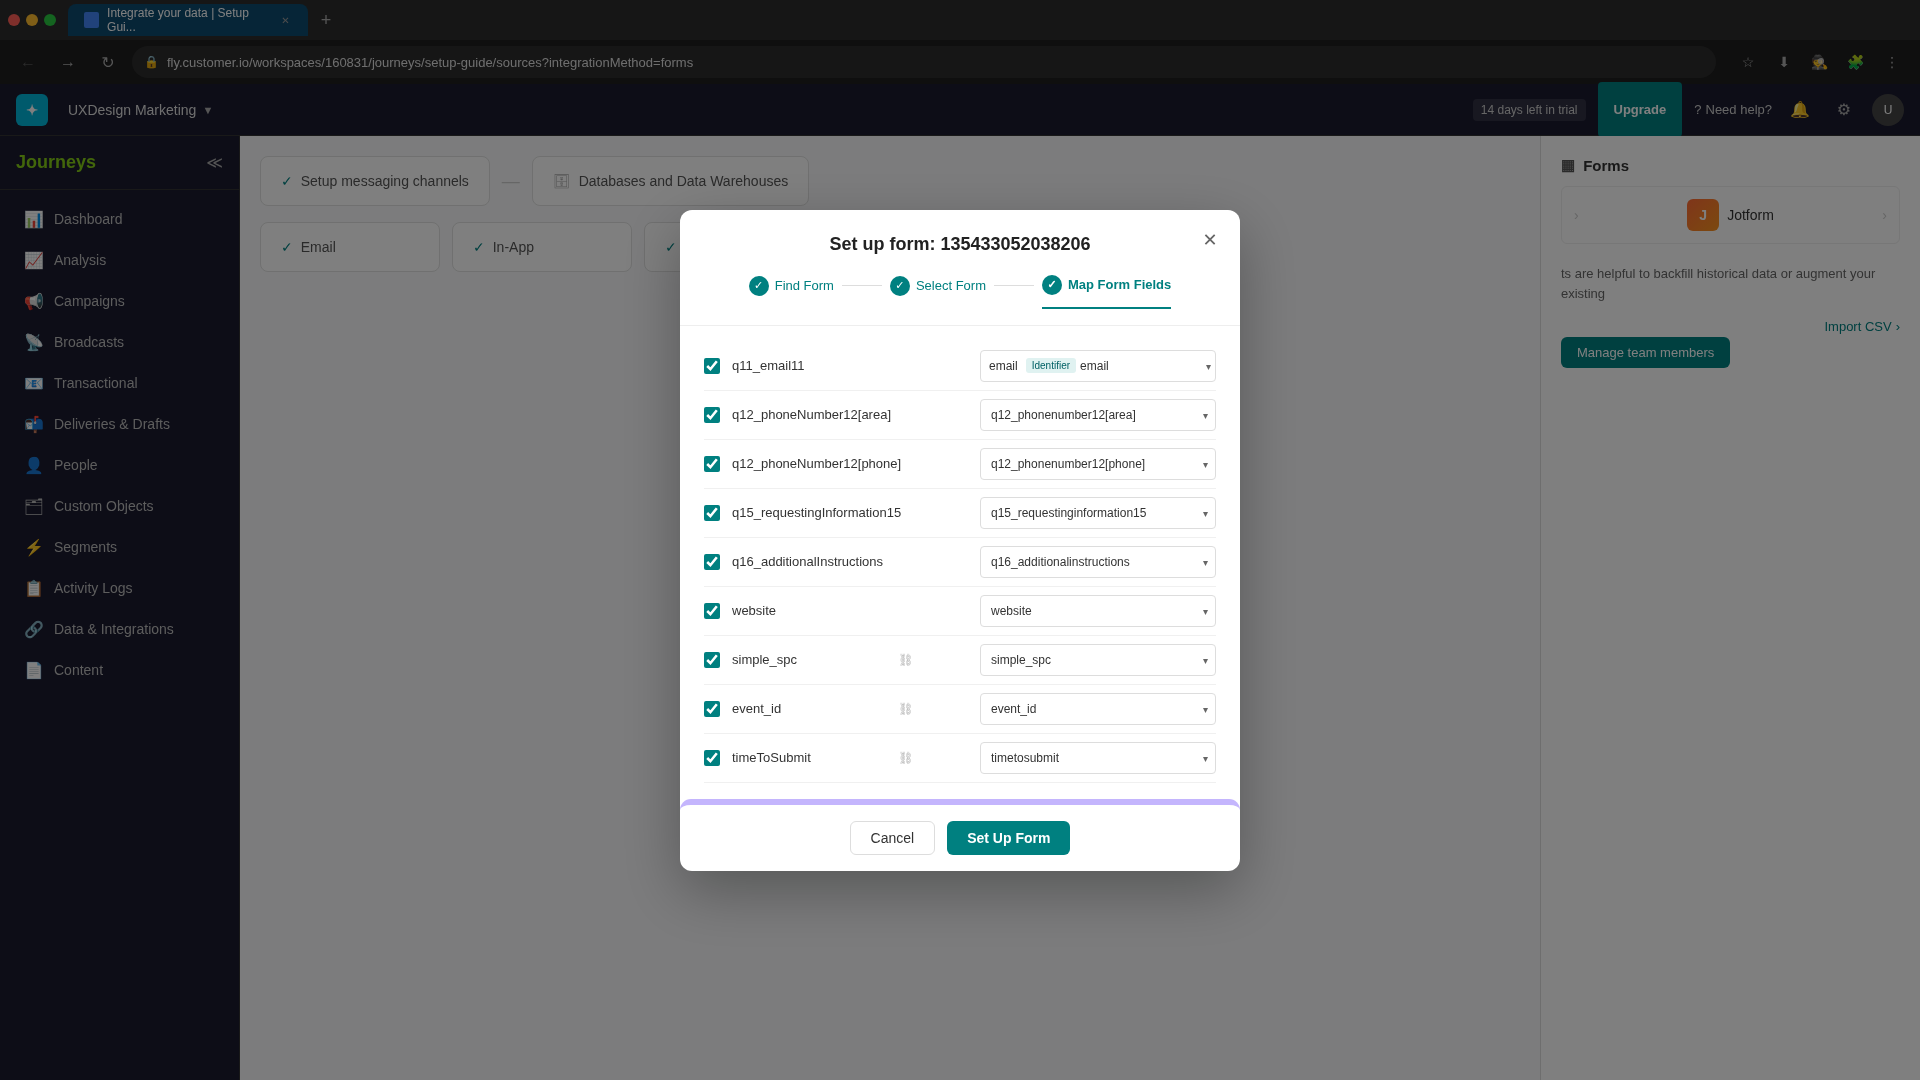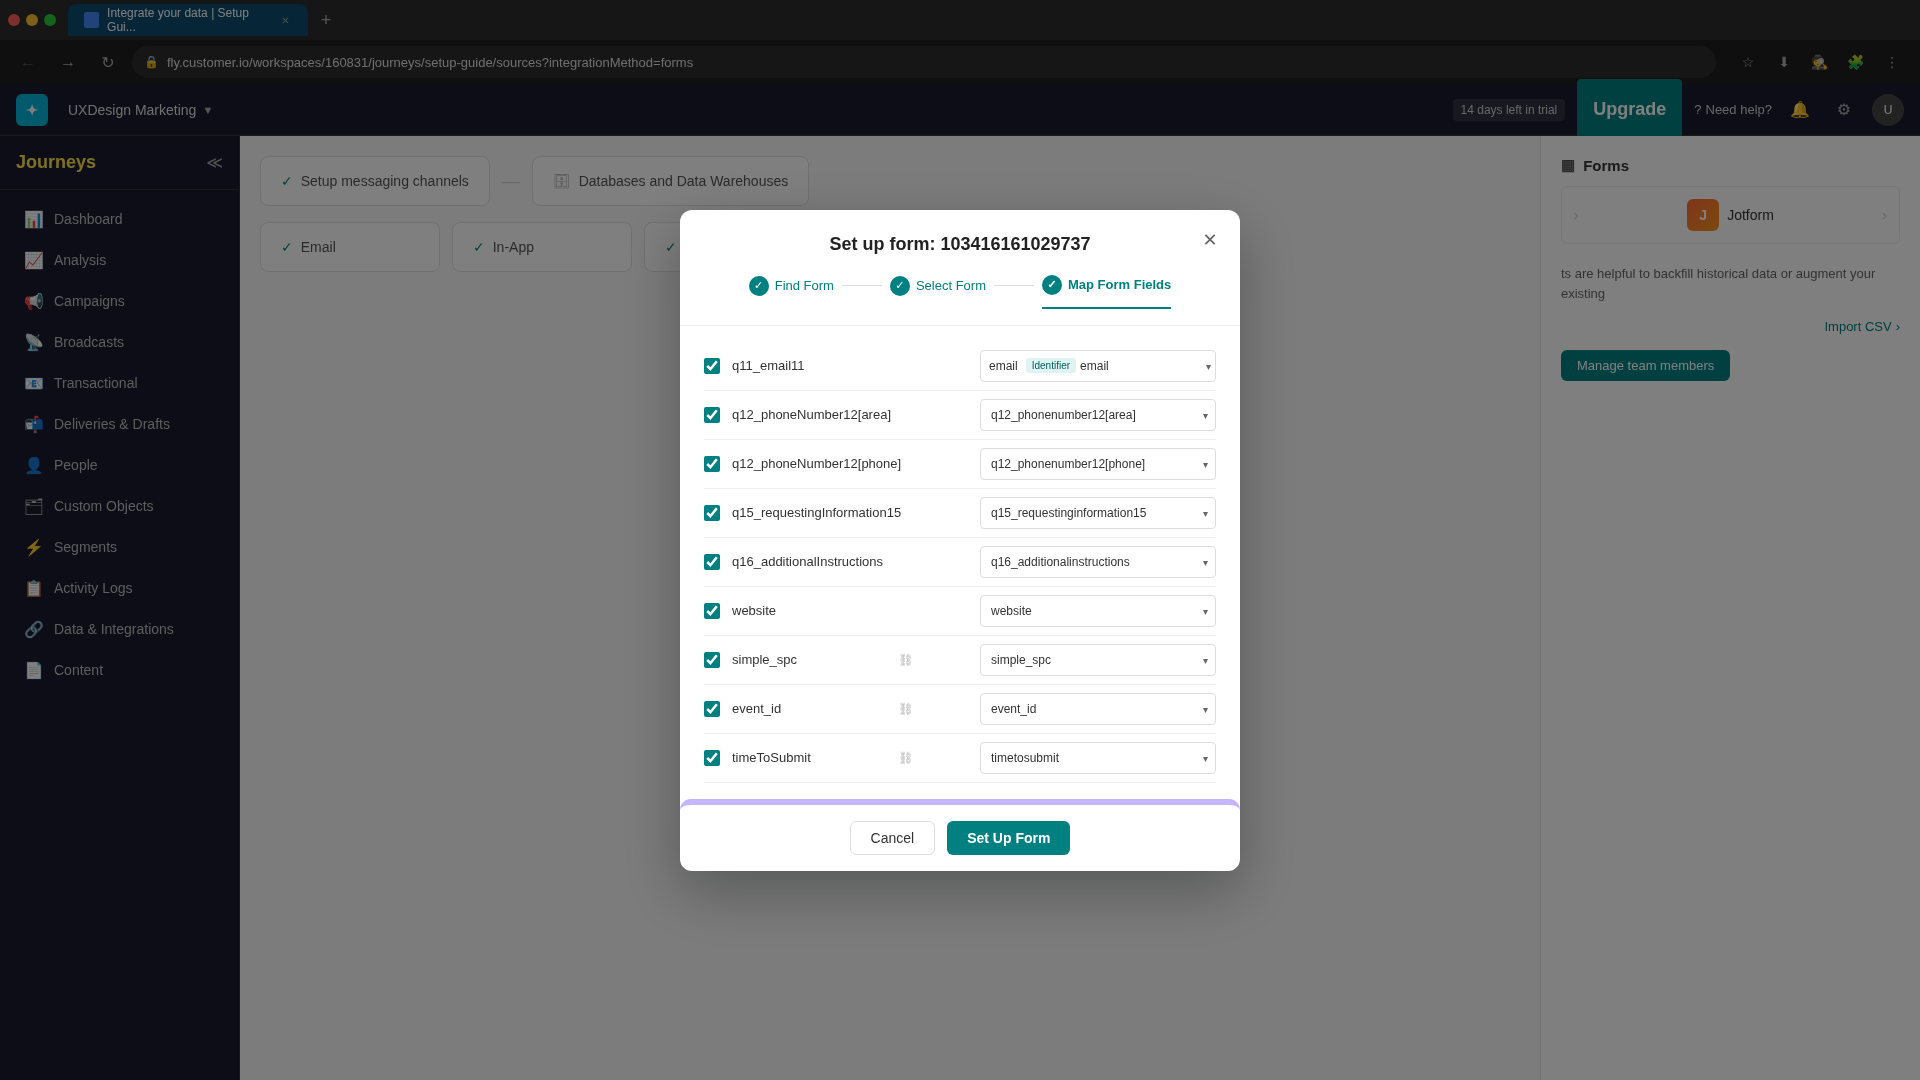--- a/index.html
+++ b/index.html
@@ -77,41 +77,41 @@
       align-items: center;
       gap: 6px;
       color: #ddd;
       font-size: 14px;
       cursor: pointer;
       padding: 4px 8px;
       border-radius: 4px;
     }
     .topbar-right { margin-left: auto; display: flex; align-items: center; gap: 12px; }
     .trial-badge { background: rgba(255,255,255,0.1); color: #ccc; font-size: 12px; padding: 4px 8px; border-radius: 4px; }
-    .upgrade-btn { background: #008080; color: white; border: none; padding: 20px 16px; border-radius: 4px; font-size: 18px; cursor: pointer; font-weight: 600; }
+    .upgrade-btn { background: #008080; color: white; border: none; padding: 20px 16px; border-radius: 4px; font-size: 13px; cursor: pointer; font-weight: 600; }
     .help-btn { color: #ccc; font-size: 13px; display: flex; align-items: center; gap: 4px; cursor: pointer; }
     .icon-btn { width: 32px; height: 32px; display: flex; align-items: center; justify-content: center; color: #aaa; cursor: pointer; border-radius: 4px; }
 
     
     .sidebar {
       width: 240px;
       background: #1a1a2e;
       display: flex;
       flex-direction: column;
       border-right: 1px solid #333;
       flex-shrink: 0;
     }
     .sidebar-header {
       padding: 16px;
       display: flex;
       align-items: center;
       justify-content: space-between;
       border-bottom: 1px solid #333;
     }
-    .sidebar-title { color: #fde047; font-size: 18px; font-weight: 600; }
+    .sidebar-title { color: #84cc16; font-size: 18px; font-weight: 600; }
     .sidebar-collapse { color: #aaa; cursor: pointer; font-size: 16px; }
     .sidebar-nav { padding: 8px 0; flex: 1; }
     .sidebar-item {
       display: flex;
       align-items: center;
       gap: 10px;
       padding: 10px 16px;
       color: #bbb;
       font-size: 14px;
       cursor: pointer;
@@ -488,36 +488,36 @@
           <span style="color:#ccc; font-size:14px;">›</span>
           <div style="display:flex; align-items:center; gap:8px;">
             <div style="width:32px; height:32px; background:linear-gradient(135deg,#ff6b35,#f7931e); border-radius:6px; display:flex; align-items:center; justify-content:center; color:white; font-size:14px; font-weight:bold;">J</div>
             <span style="font-size:14px; color:#333; font-weight:500;">Jotform</span>
           </div>
           <span style="color:#ccc; font-size:14px;">›</span>
         </div>
 
         <p style="font-size:13px; color:#666; line-height:1.5; margin-bottom:16px;">ts are helpful to backfill historical data or augment your existing</p>
 
-        <div style="display:flex; justify-content:flex-end; margin-bottom:16px;text-align:right;">
+        <div style="display:flex; justify-content:flex-end; margin-bottom:3px;text-align:right;">
           <span style="color:#008080; font-size:13px; cursor:pointer; text-decoration:none;">Import CSV</span>
           <span style="color:#008080; font-size:13px; margin-left:4px;">›</span>
         </div>
 
         <div style="display:flex; ">
           <button style="background:#008080; color:white; border:none; padding:8px 16px; border-radius:6px; font-size:13px; cursor:pointer; font-weight:500;">Manage team members</button>
         </div>
       </div>
 
       <div class="modal-overlay">
         <div class="modal">
 
           <div class="modal-header">
             <button class="modal-close">✕</button>
-            <h2 class="modal-title">Set up form: 103416161029737</h2>
+            <h2 class="modal-title">Set up form: 135433052038206</h2>
           </div>
 
           <div class="stepper">
             <div class="step-item completed">
               <div class="step-icon done">✓</div>
               <span>Find Form</span>
             </div>
             <div class="step-separator"></div>
             <div class="step-item completed">
               <div class="step-icon done">✓</div>

